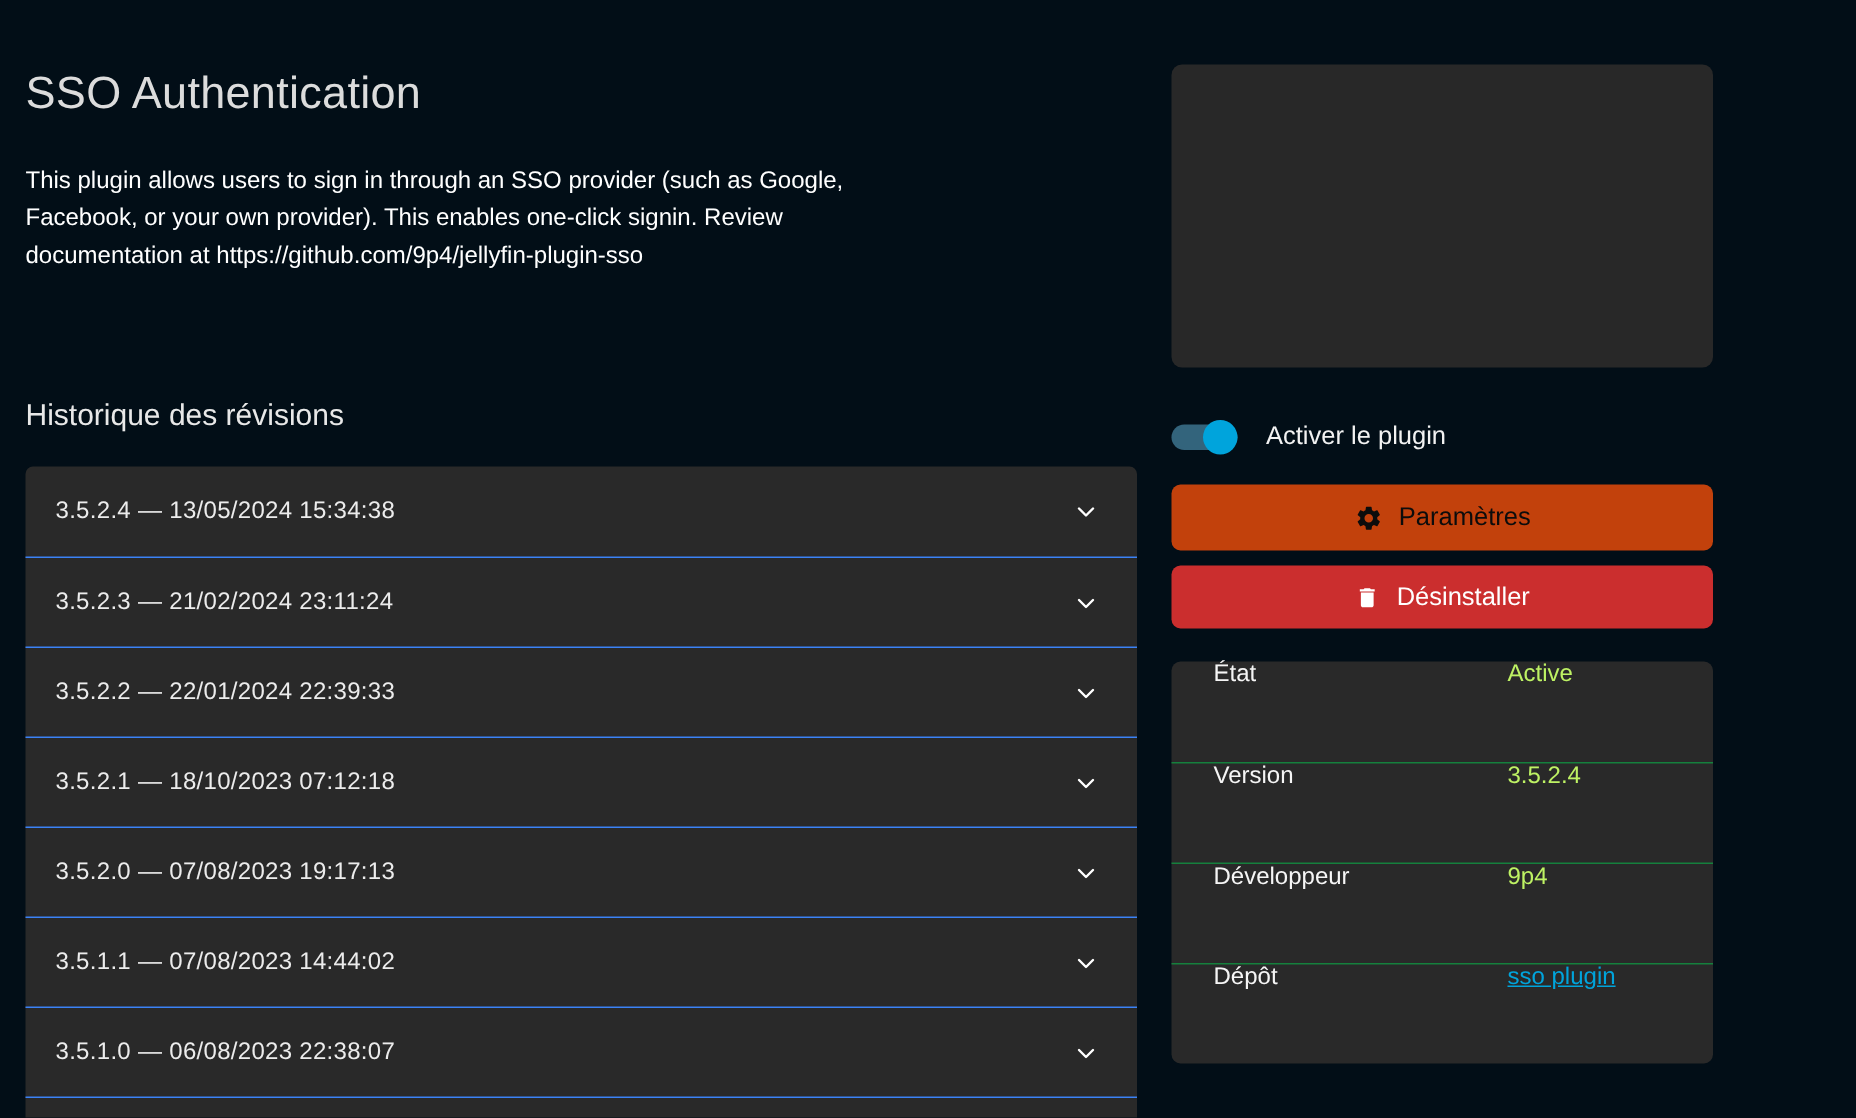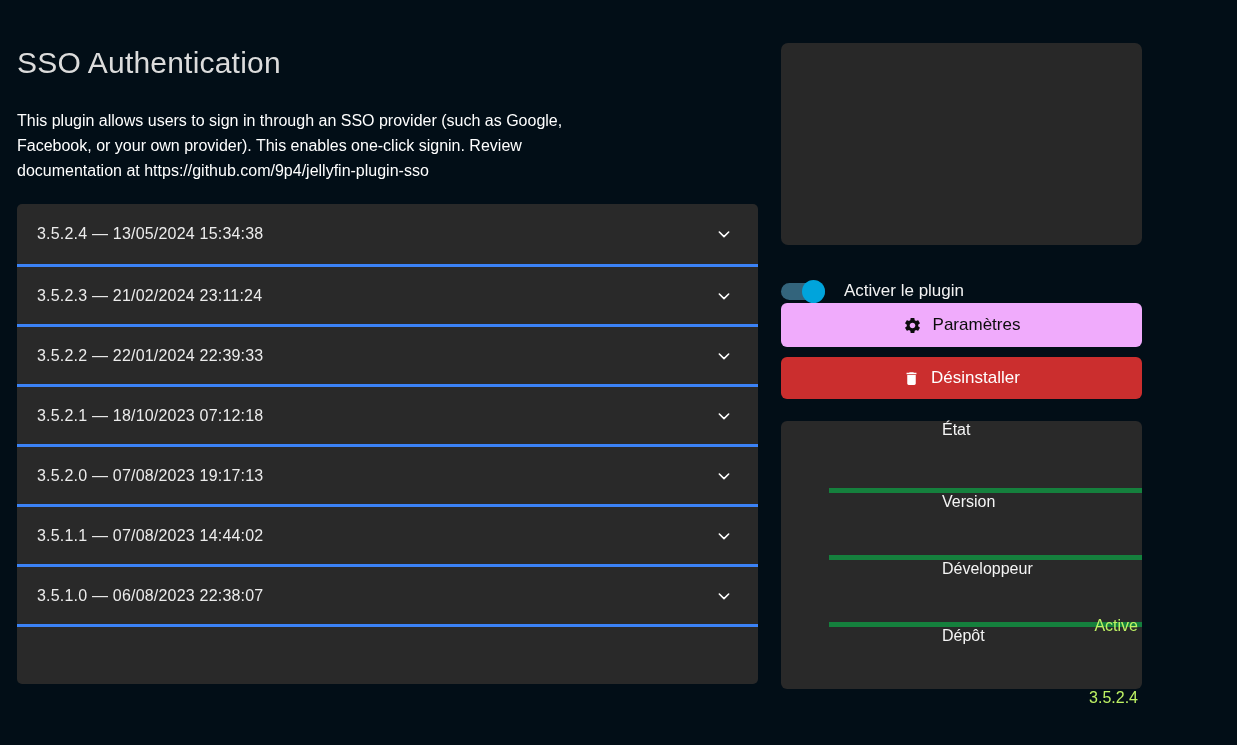--- a/index.html
+++ b/index.html
@@ -47,21 +47,21 @@
     border-radius: 5px;
   }
   .revision-row {
     height: 60px;
     display: flex;
     align-items: center;
     justify-content: space-between;
     padding: 0 26px 0 20px;
     cursor: pointer;
   }
-  .revision-row + .revision-row { border-top: 3px solid #3b82f6; }
+  .revision-row + .revision-row { border-top: 1px solid #3b82f6; }
   .revision-label {
     font-size: 16px;
     color: #ececec;
     letter-spacing: .2px;
   }
   .chevron-icon { display: flex; align-items: center; }
   .revision-row.partial { height: 60px; }
 
   
   .plugin-thumbnail {
@@ -103,43 +103,43 @@
     display: flex;
     align-items: center;
     justify-content: center;
     gap: 11px;
     font-family: inherit;
     font-size: 17px;
     font-weight: 500;
     cursor: pointer;
   }
   .btn-settings {
+    margin-top: 20px;
     height: 44px;
-    background: #f0abfc;
+    background: #c2410c;
     color: #0c0c0c;
   }
   .btn-uninstall {
     margin-top: 10px;
     height: 42px;
     background: #cb2e2e;
     color: #ffffff;
   }
   .info-table {
     margin-top: 22px;
     background: #292929;
     border-radius: 6px;
   }
   .info-row {
     height: 67px;
     display: flex;
-    align-items: flex-end;
-    padding: 0 4px;
-    flex-direction: column;
-  }
-  .info-row + .info-row { border-top: 5px solid #15803d; margin-left: 48px; }
+    align-items: flex-start;
+    padding: 0 28px;
+  }
+  .info-row + .info-row { border-top: 1px solid #15803d; }
   .info-label {
     width: 196px;
     flex: 0 0 196px;
     font-size: 16px;
     color: #f5f5f5;
   }
   .info-value {
     font-size: 16px;
     color: #bef264;
   }
@@ -154,20 +154,21 @@
 <body>
 
 <div class="page">
 
   <div class="col-left">
     <h1 class="page-title">SSO Authentication</h1>
     <p class="plugin-description">This plugin allows users to sign in through an SSO provider (such as Google,
 Facebook, or your own provider). This enables one-click signin. Review
 documentation at https://github.com/9p4/jellyfin-plugin-sso</p>
 
+    <h2 class="revisions-heading">Historique des révisions</h2>
 
     <div class="revision-list">
       <div class="revision-row">
         <span class="revision-label">3.5.2.4 — 13/05/2024 15:34:38</span>
         <span class="chevron-icon">
           <svg class="icon-svg" width="16" height="16" viewBox="0 0 24 24" fill="none" stroke="#ffffff" stroke-width="2.4" stroke-linecap="round" stroke-linejoin="round">
               <polyline points="5 9 12 16 19 9"></polyline>
             </svg>
         </span>
       </div>

